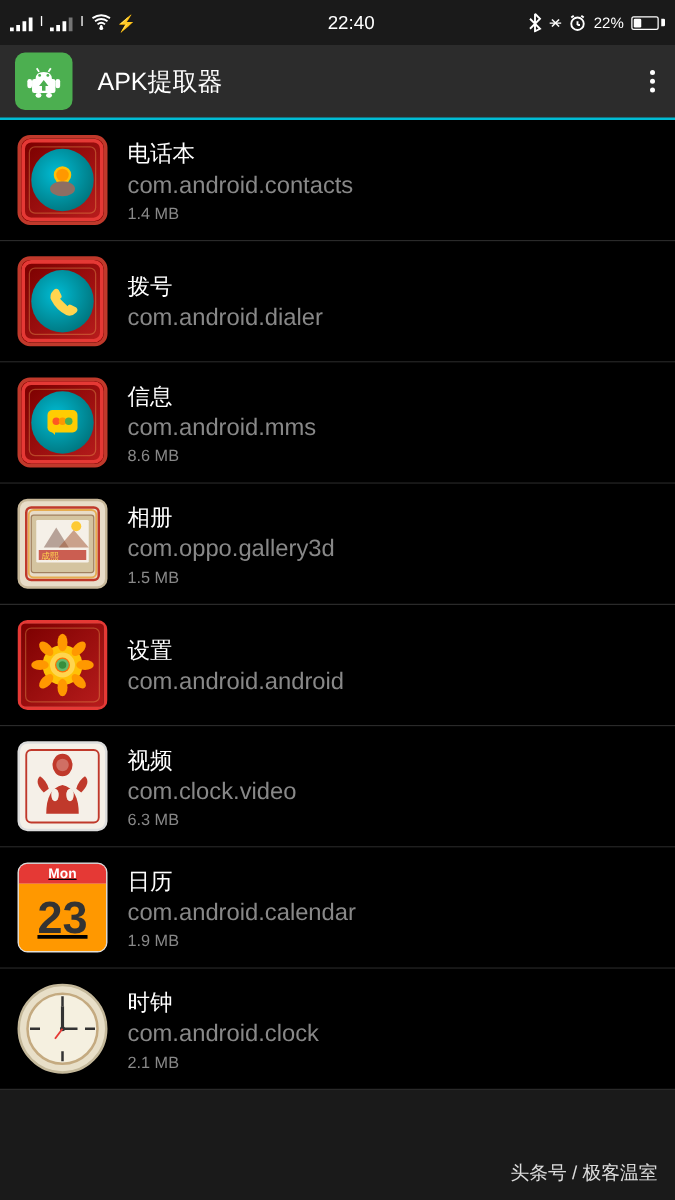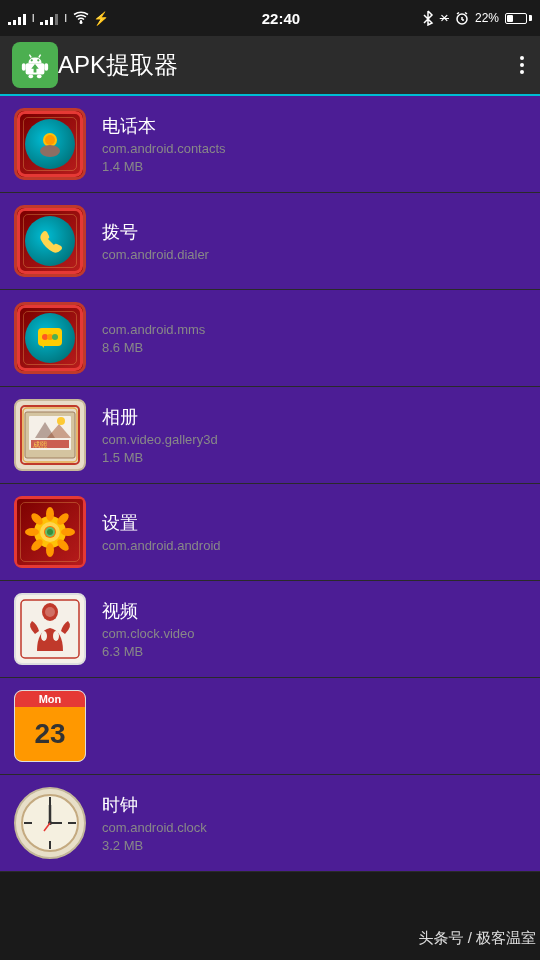--- a/index.html
+++ b/index.html
@@ -34,21 +34,21 @@
       height: 14px;
     }
     .signal-bar span {
       width: 3px;
       background: #fff;
       display: inline-block;
     }
     .status-center {
       font-size: 15px;
       color: #fff;
-      font-weight: 700;
+      font-weight: 400;
       margin-left: 31px;
     }
     .status-right {
       display: flex;
       align-items: center;
       gap: 6px;
       font-size: 12px;
       color: #fff;
     }
     .battery {
@@ -83,24 +83,25 @@
     .app-header {
       width: 100%;
       height: 60px;
       background: #2c2c2c;
       display: flex;
       align-items: center;
       padding: 0 12px;
       border-bottom: 2px solid #00bcd4;
     }
     .app-title {
-      font-size: 24px;
+      font-size: 20px;
       color: #fff;
       flex: 1;
       font-weight: 400;
+      margin-left: 20px;
     }
     .more-icon {
       color: #fff;
       font-size: 22px;
       cursor: pointer;
       padding: 4px;
       letter-spacing: 0;
       display: flex;
       flex-direction: column;
       gap: 3px;
@@ -118,22 +119,23 @@
     .app-list {
       width: 100%;
       overflow-y: auto;
       height: calc(960px - 36px - 60px);
     }
     .list-item {
       display: flex;
       align-items: center;
       padding: 12px 14px;
       border-bottom: 1px solid #2a2a2a;
-      background: #4c1d95;
+      background: #000000;
       cursor: pointer;
+      text-decoration: underline;
     }
     .item-icon {
       width: 72px;
       height: 72px;
       border-radius: 10px;
       margin-right: 16px;
       flex-shrink: 0;
       overflow: hidden;
       display: flex;
       align-items: center;
@@ -144,33 +146,33 @@
       display: flex;
       flex-direction: column;
       gap: 3px;
     }
     .item-name {
       font-size: 18px;
       color: #ffffff;
       font-weight: 400;
     }
     .item-package {
-      font-size: 13px;
+      font-size: 19px;
       color: #888;
     }
     .item-size {
       font-size: 13px;
       color: #888;
     }
 
     
     .watermark {
       position: absolute;
       bottom: 12px;
-      right: 4px;
+      right: 14px;
       font-size: 15px;
       color: rgba(255,255,255,0.85);
       font-weight: 500;
       pointer-events: none;
     }
 
     
     .icon-contacts {
       background: linear-gradient(135deg, #8B0000 0%, #8B0000 100%);
       border: 3px solid #c0392b;
@@ -203,21 +205,21 @@
       padding: 2px 0;
       font-weight: bold;
       width: 100%;
     }
     .cal-body {
       background: #ff9800;
       flex: 1;
       display: flex;
       align-items: center;
       justify-content: center;
-      font-size: 28px;
+      font-size: 36px;
       font-weight: bold;
       color: #333;
       width: 100%;
     }
 
     
     .teal-circle {
       width: 50px;
       height: 50px;
       background: radial-gradient(circle at 40% 40%, #00bcd4, #006064);
@@ -409,20 +411,21 @@
             <rect x="4" y="6" width="24" height="18" rx="4" fill="#ffcc02"></rect>
             <circle cx="11" cy="15" r="3" fill="#ff5722"></circle>
             <circle cx="16" cy="15" r="3" fill="#ff9800"></circle>
             <circle cx="21" cy="15" r="3" fill="#4caf50"></circle>
             <path d="M4 20 L10 26 L10 20Z" fill="#ffcc02"></path>
           </svg>
         </div>
       </div>
     </div>
     <div class="item-info">
+      <span class="item-name">信息</span>
       <span class="item-package">com.android.mms</span>
       <span class="item-size">8.6 MB</span>
     </div>
   </div>
 
   <div class="list-item">
     <div class="item-icon icon-gallery" style="background:#e8dcc8; border-radius:8px; border:2px solid #c8b89a; position:relative; overflow:hidden;">
 
       <svg width="66" height="66" viewBox="0 0 66 66">
         <rect x="0" y="0" width="66" height="66" fill="#e8dcc8"></rect>
@@ -439,21 +442,21 @@
         <polygon points="18,36 28,20 38,36" fill="#8d6e63" opacity="0.6"></polygon>
         <polygon points="30,36 42,22 54,36" fill="#a0522d" opacity="0.5"></polygon>
 
         <circle cx="44" cy="19" r="4" fill="#ffc107" opacity="0.8"></circle>
 
         <rect x="6" y="6" width="54" height="54" rx="4" fill="none" stroke="#e6ac50" stroke-width="1.5"></rect>
       </svg>
     </div>
     <div class="item-info">
       <span class="item-name">相册</span>
-      <span class="item-package">com.video.gallery3d</span>
+      <span class="item-package">com.oppo.gallery3d</span>
       <span class="item-size">1.5 MB</span>
     </div>
   </div>
 
   <div class="list-item">
     <div class="item-icon" style="border-radius:8px; overflow:hidden;">
       <div class="red-icon-wrapper" style="border-radius:6px;">
         <svg width="54" height="54" viewBox="0 0 54 54">
 
           <circle cx="27" cy="27" r="16" fill="#ffc107"></circle>
@@ -504,20 +507,25 @@
       <span class="item-package">com.clock.video</span>
       <span class="item-size">6.3 MB</span>
     </div>
   </div>
 
   <div class="list-item">
     <div class="item-icon icon-calendar" style="border-radius:8px; overflow:hidden; flex-direction:column; border:1px solid #ddd;">
       <div class="cal-header">Mon</div>
       <div class="cal-body">23</div>
     </div>
+    <div class="item-info">
+      <span class="item-name">日历</span>
+      <span class="item-package">com.android.calendar</span>
+      <span class="item-size">1.9 MB</span>
+    </div>
   </div>
 
   <div class="list-item">
     <div class="item-icon" style="background:#e0d8c0; border-radius:50%; border:2px solid #c4b89a; overflow:hidden;">
       <svg width="68" height="68" viewBox="0 0 68 68">
         <circle cx="34" cy="34" r="34" fill="#e8dfc8"></circle>
         <circle cx="34" cy="34" r="28" fill="#f5f0e0" stroke="#c4aa80" stroke-width="2"></circle>
         <circle cx="34" cy="34" r="2" fill="#333"></circle>
 
         <line x1="34" y1="8" x2="34" y2="16" stroke="#333" stroke-width="2"></line>
@@ -526,19 +534,19 @@
         <line x1="52" y1="34" x2="60" y2="34" stroke="#333" stroke-width="2"></line>
 
         <line x1="34" y1="34" x2="34" y2="16" stroke="#333" stroke-width="2.5"></line>
         <line x1="34" y1="34" x2="46" y2="34" stroke="#333" stroke-width="2"></line>
         <line x1="34" y1="34" x2="28" y2="42" stroke="#e53935" stroke-width="1.5"></line>
       </svg>
     </div>
     <div class="item-info">
       <span class="item-name">时钟</span>
       <span class="item-package">com.android.clock</span>
-      <span class="item-size">3.2 MB</span>
+      <span class="item-size">2.1 MB</span>
     </div>
   </div>
 
 </div>
 
 <div class="watermark">头条号 / 极客温室</div>
 
 </body></html>

